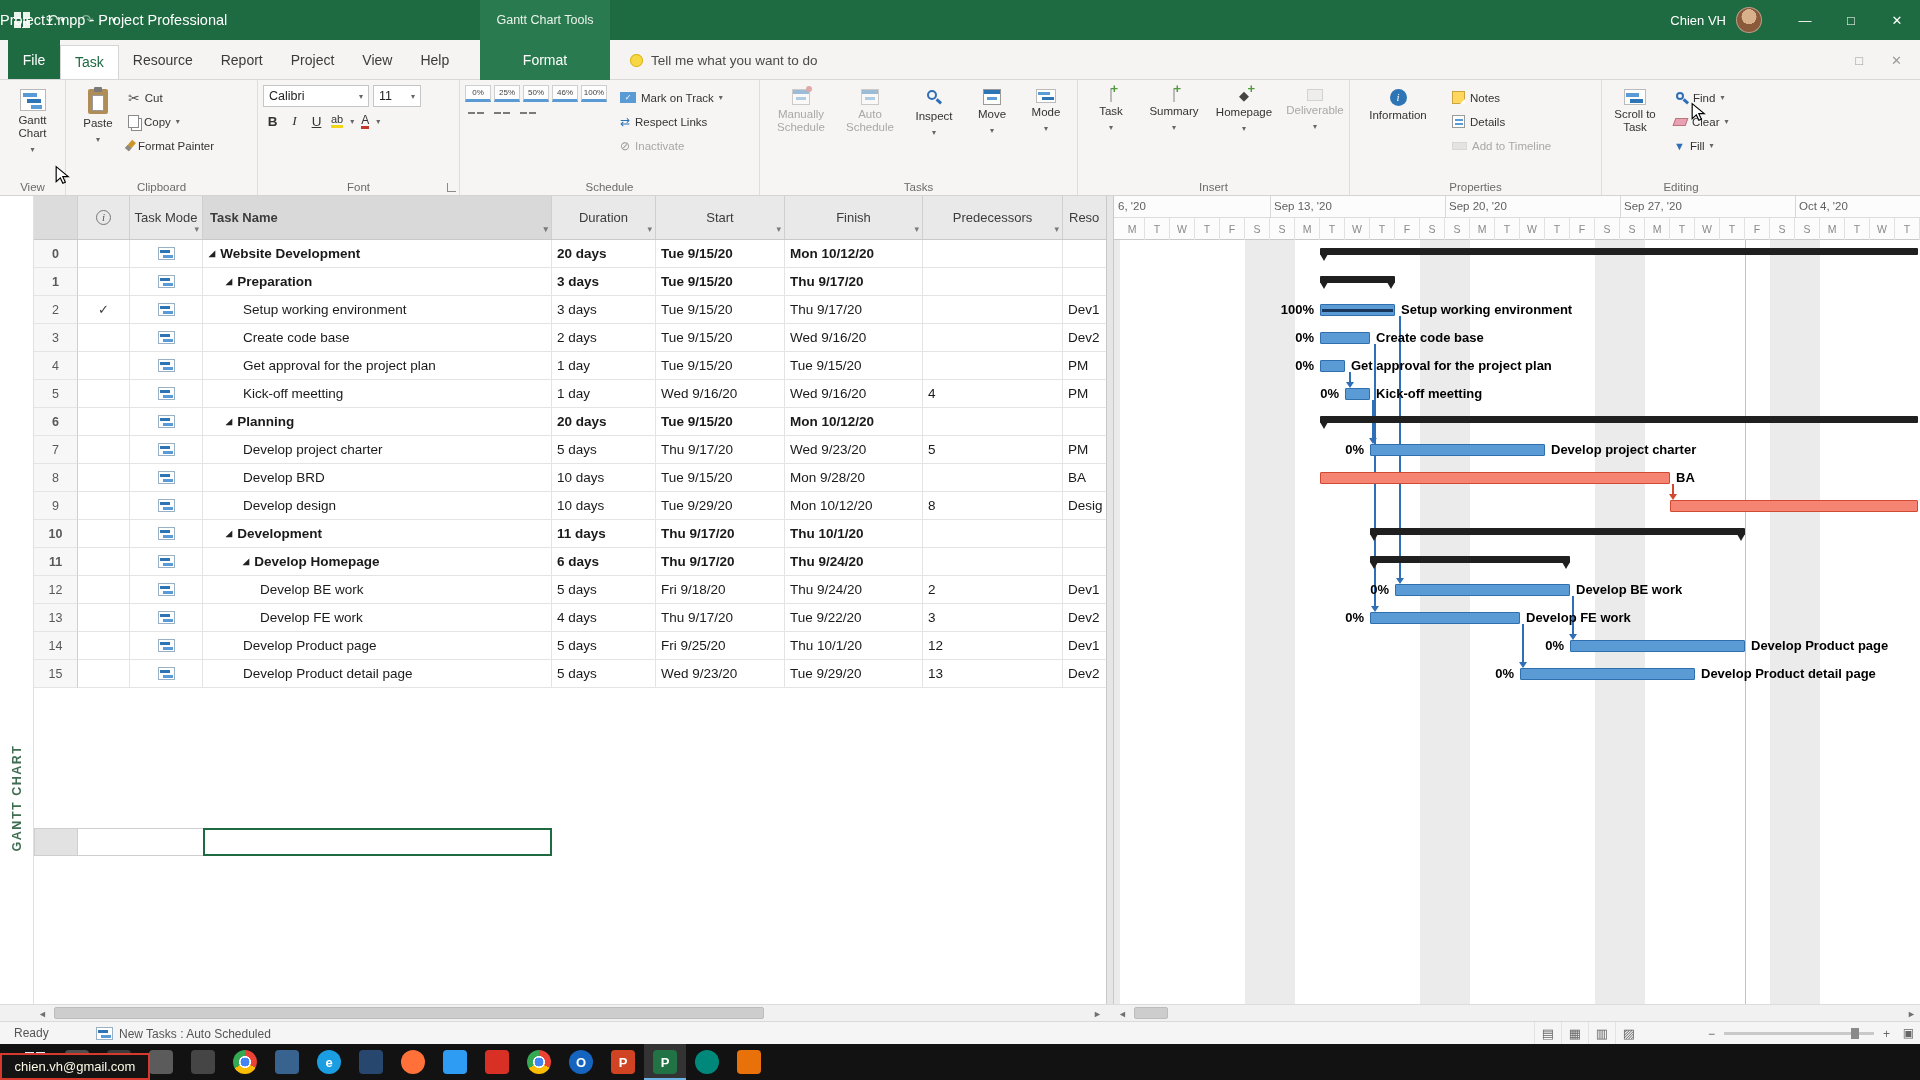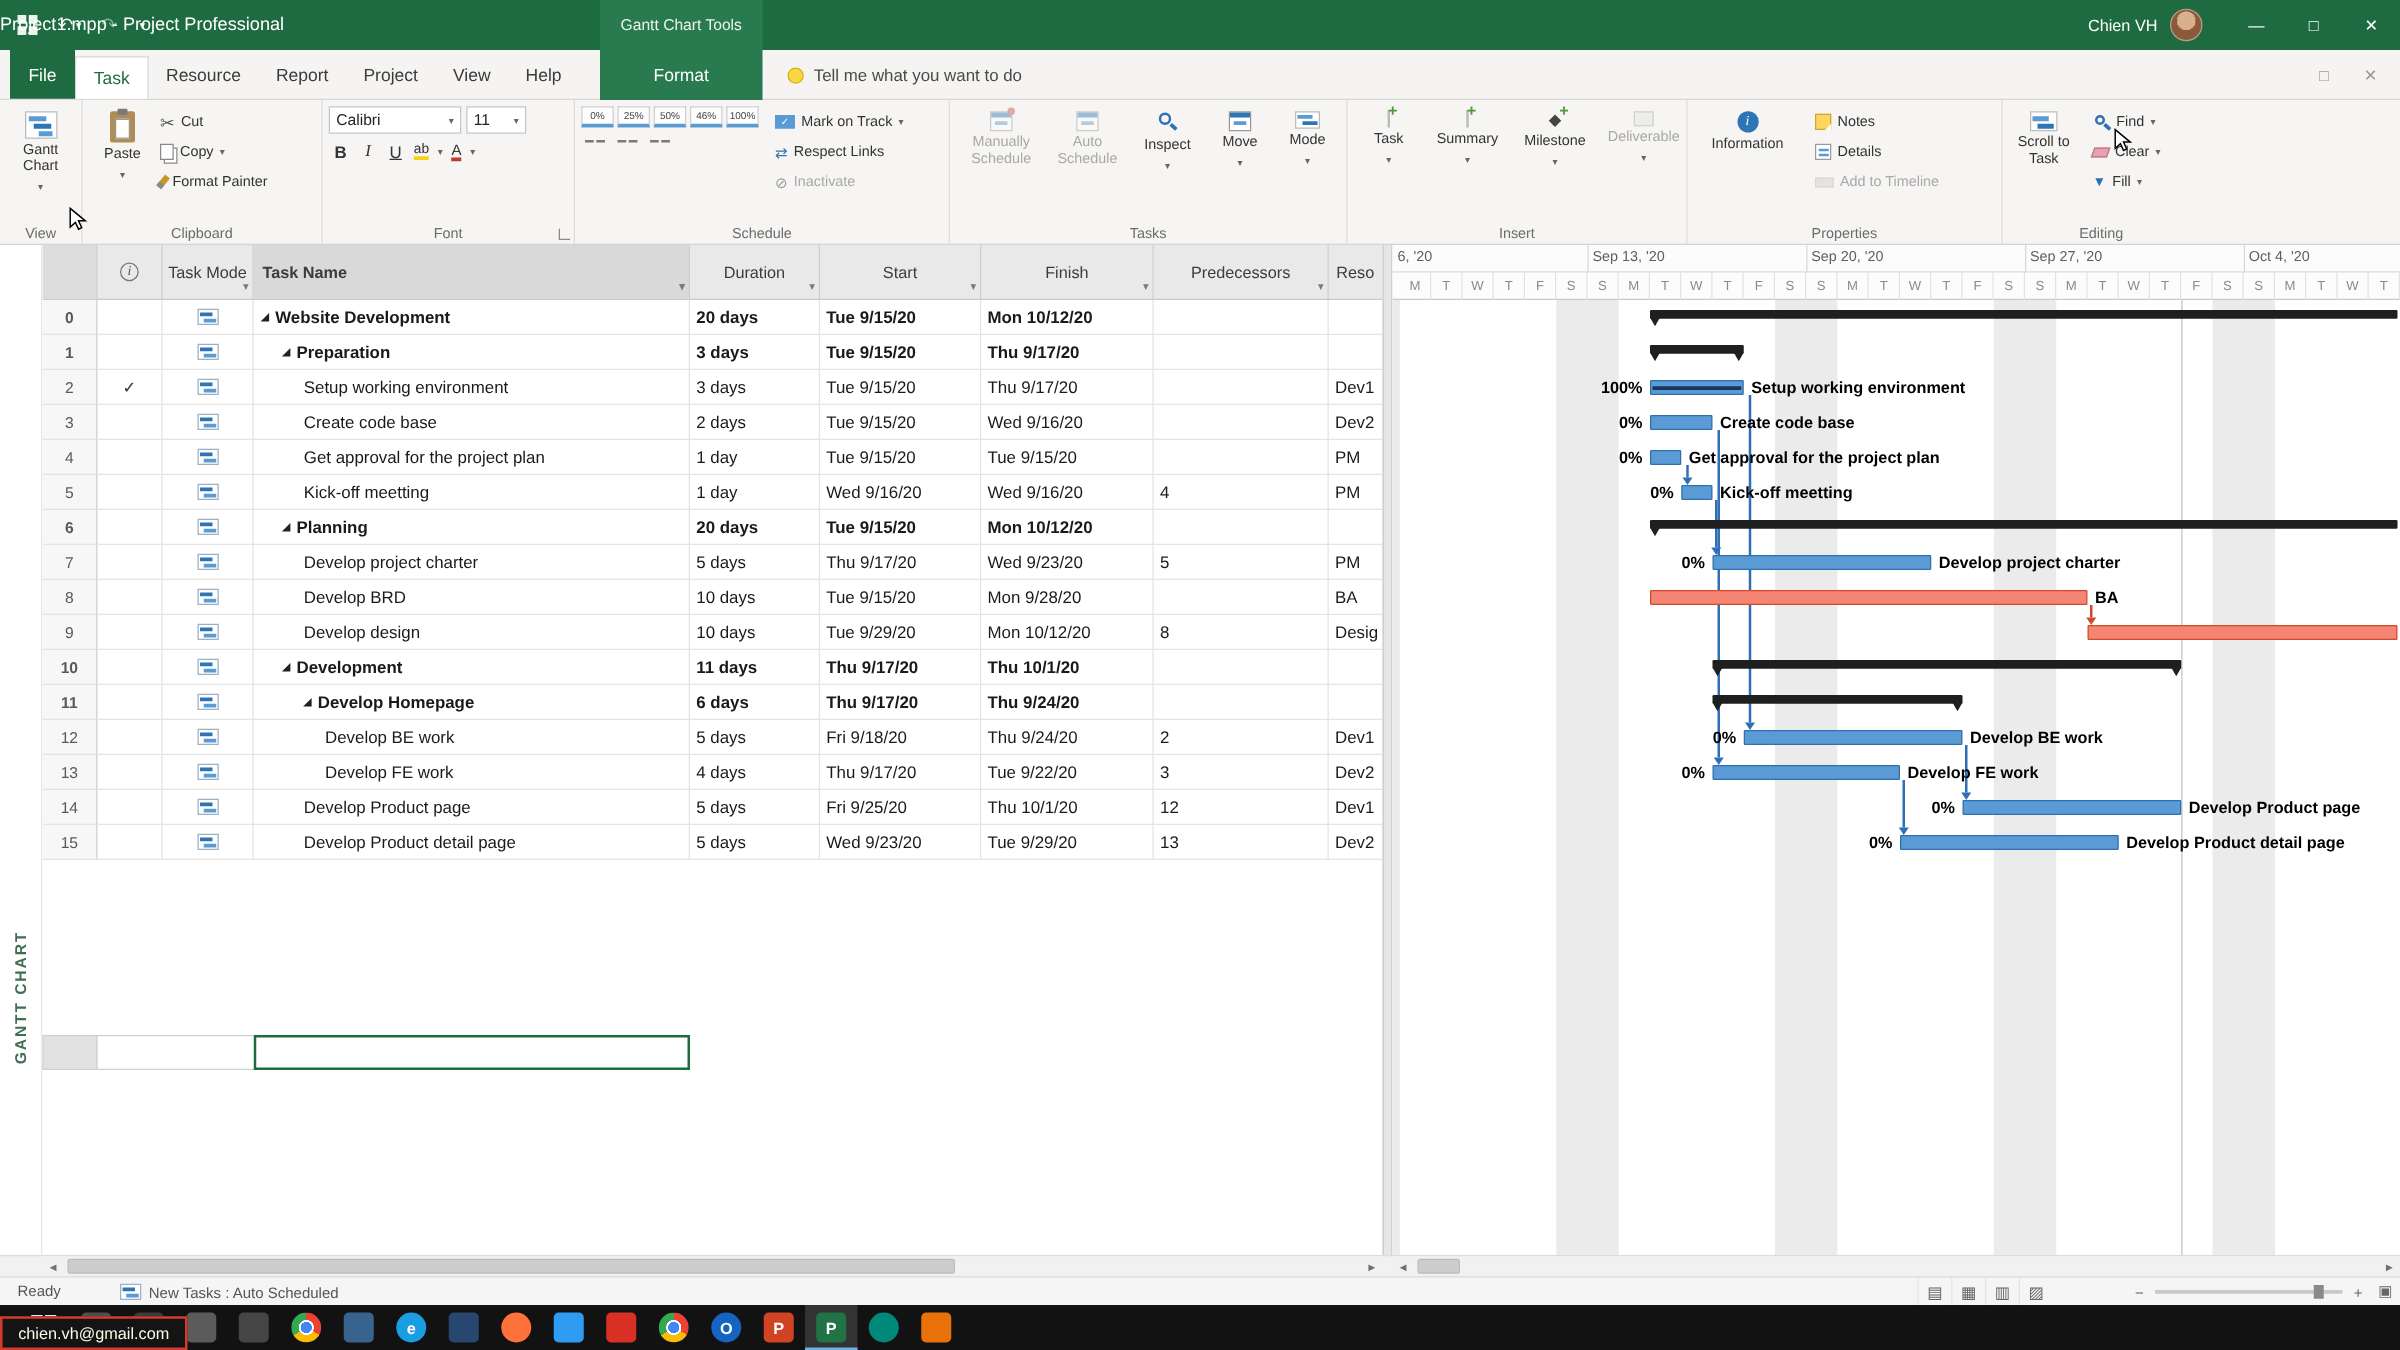--- a/index.html
+++ b/index.html
@@ -423,21 +423,21 @@
           <span>Task</span>
           <span class="dd">▾</span>
         </div>
         <div class="bigcell" style="width:70px;">
           <span class="pluswrap"><span class="ic-stripes"></span><span class="plus">+</span></span>
           <span>Summary</span>
           <span class="dd">▾</span>
         </div>
         <div class="bigcell" style="width:70px;">
           <span class="pluswrap"><span class="ic-mile">◆</span><span class="plus">+</span></span>
-          <span>Milestone</span>
+          <span>Homepage</span>
           <span class="dd">▾</span>
         </div>
         <div class="bigcell dis" style="width:72px;text-align:right;">
           <span class="ic-deliv icon-dim"></span>
           <span>Deliverable</span>
           <span class="dd">▾</span>
         </div>
       </div>
       <div class="glabel">Insert</div>
     </div>

